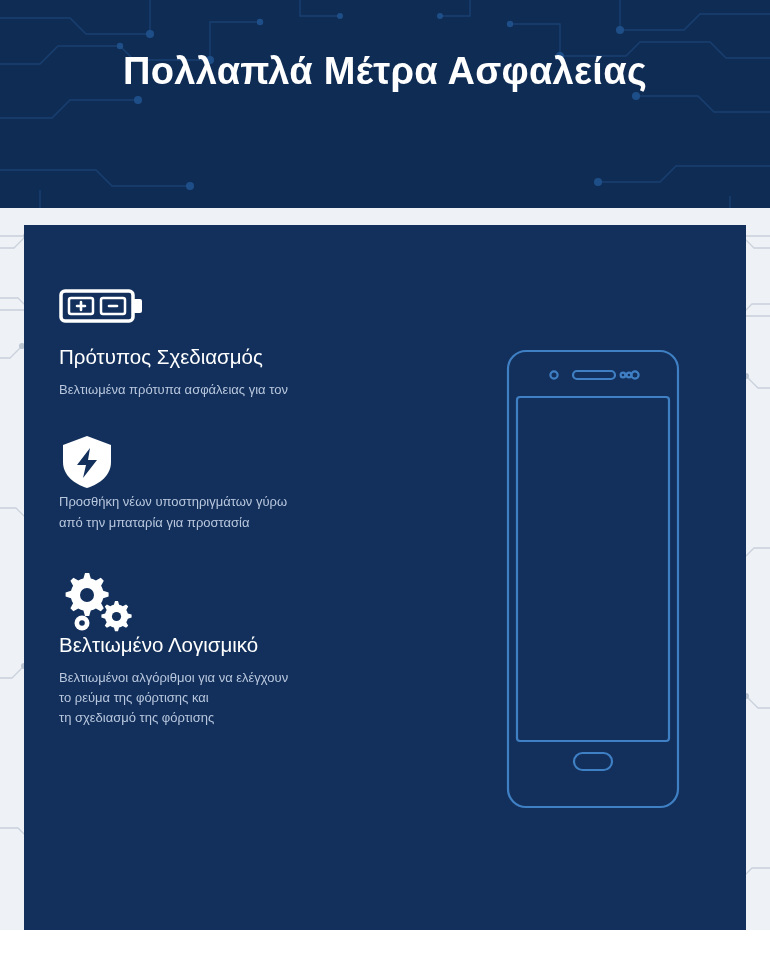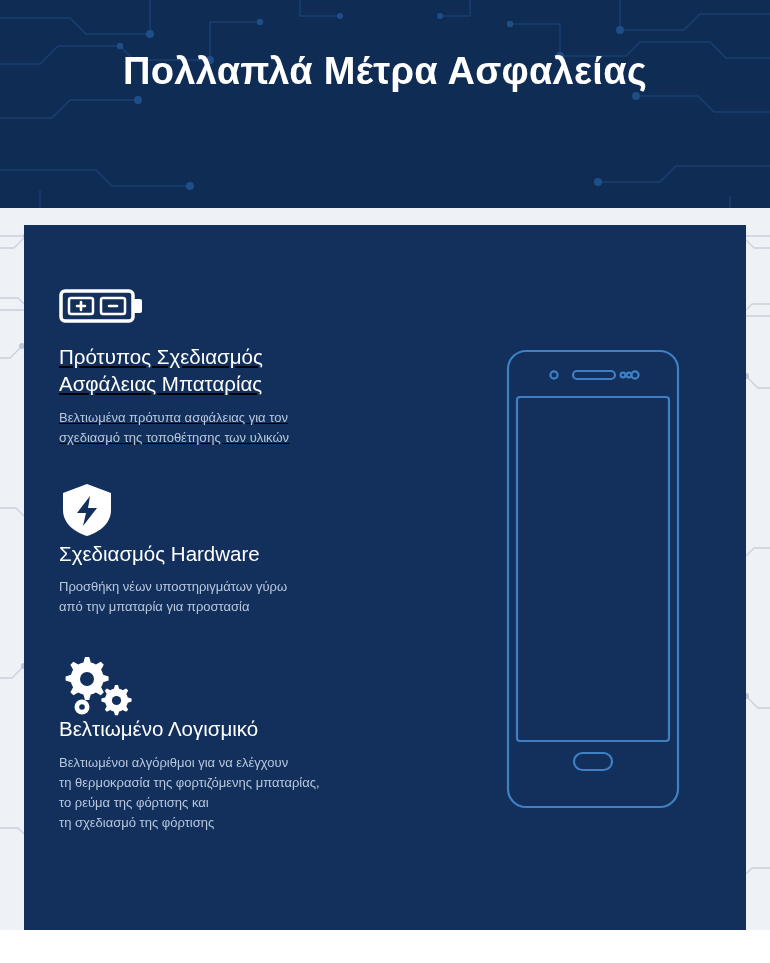--- a/index.html
+++ b/index.html
@@ -116,21 +116,21 @@
     color: #b9c7de;
     font-size: 13px;
     line-height: 1.55;
     margin: 0;
   }
   .feature-desc .line {
     display: block;
   }
 
   
-  #feature-0 { margin-bottom: 34px; text-decoration: underline; }
+  #feature-0 { margin-bottom: 34px; }
   #feature-1 { margin-bottom: 40px; }
 
   
   .phone-wrap {
     position: absolute;
     right: 38px;
     top: 120px;
     width: 230px;
     height: 470px;
   }
@@ -235,38 +235,33 @@
             <rect x="2" y="6" width="72" height="30" rx="4" ry="4" fill="none" stroke="#ffffff" stroke-width="3.5"></rect>
             <rect x="74" y="14" width="9" height="14" rx="2" ry="2" fill="#ffffff"></rect>
             <rect x="10" y="13" width="24" height="16" rx="2" ry="2" fill="none" stroke="#ffffff" stroke-width="2.5"></rect>
             <rect x="42" y="13" width="24" height="16" rx="2" ry="2" fill="none" stroke="#ffffff" stroke-width="2.5"></rect>
             <path d="M22 17 V25 M18 21 H26" stroke="#ffffff" stroke-width="2.6" stroke-linecap="round"></path>
             <path d="M50 21 H58" stroke="#ffffff" stroke-width="2.6" stroke-linecap="round"></path>
           </svg>
         </span>
         <h2 class="feature-title">
           <span>Πρότυπος Σχεδιασμός</span><br>
-          <span>Ασφάλειας Μπαταρίας</span>
         </h2>
         <p class="feature-desc">
           <span class="line">Βελτιωμένα πρότυπα ασφάλειας για  τον</span>
-          <span class="line">σχεδιασμό της τοποθέτησης των υλικών</span>
         </p>
       </div>
 
       <div class="feature" id="feature-1">
         <span class="feature-icon">
           <svg width="56" height="56" viewBox="0 0 56 56">
             <path d="M28 2 L52 11 V28 C52 41 41 50 28 54 C15 50 4 41 4 28 V11 Z" fill="#ffffff"></path>
             <path d="M31 14 L18 31 H27 L24 44 L38 26 H29 Z" fill="#12305b"></path>
           </svg>
         </span>
-        <h2 class="feature-title">
-          <span>Σχεδιασμός Hardware</span>
-        </h2>
         <p class="feature-desc">
           <span class="line">Προσθήκη νέων υποστηριγμάτων γύρω</span>
           <span class="line">από την μπαταρία για προστασία</span>
         </p>
       </div>
 
       <div class="feature" id="feature-2">
         <span class="feature-icon">
           <svg width="74" height="62" viewBox="0 0 74 62">
             <g fill="#ffffff">
@@ -277,21 +272,20 @@
               <circle cx="23" cy="50" r="7.5"></circle>
               <circle cx="23" cy="50" r="2.8" fill="#12305b"></circle>
             </g>
           </svg>
         </span>
         <h2 class="feature-title">
           <span>Βελτιωμένο Λογισμικό</span>
         </h2>
         <p class="feature-desc">
           <span class="line">Βελτιωμένοι αλγόριθμοι για να ελέγχουν</span>
-          <span class="line">τη θερμοκρασία της φορτιζόμενης μπαταρίας,</span>
           <span class="line">το ρεύμα της φόρτισης και</span>
           <span class="line">τη σχεδιασμό της φόρτισης</span>
         </p>
       </div>
 
     </div>
 
     <div class="phone-wrap">
       <svg width="230" height="470" viewBox="0 0 230 470">
         <g fill="none" stroke="#3f7fc4" stroke-width="2.2">

